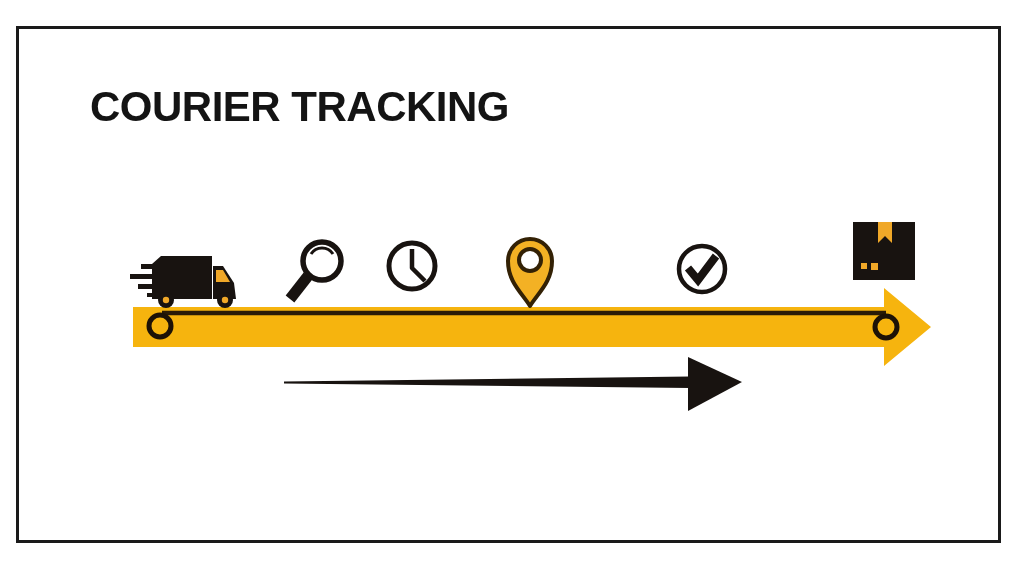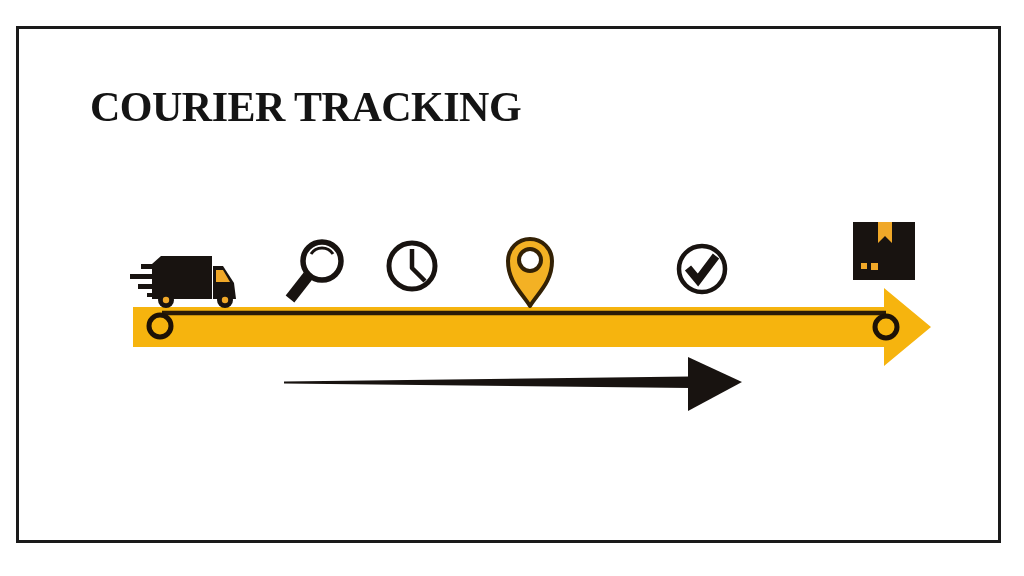--- a/index.html
+++ b/index.html
@@ -2,21 +2,21 @@
 <html><head>
 <meta charset="utf-8">
 <style>
   html, body { margin: 0; padding: 0; background: #ffffff; }
   .canvas {
     position: relative;
     width: 1024px;
     height: 576px;
     background: #ffffff;
     overflow: hidden;
-    font-family: Liberation Serif, serif;
+    font-family: Liberation Sans, sans-serif;
   }
   .frame {
     position: absolute;
     left: 16px;
     top: 26px;
     width: 985px;
     height: 517px;
     border: 3px solid #1a1a1a;
     box-sizing: border-box;
   }

